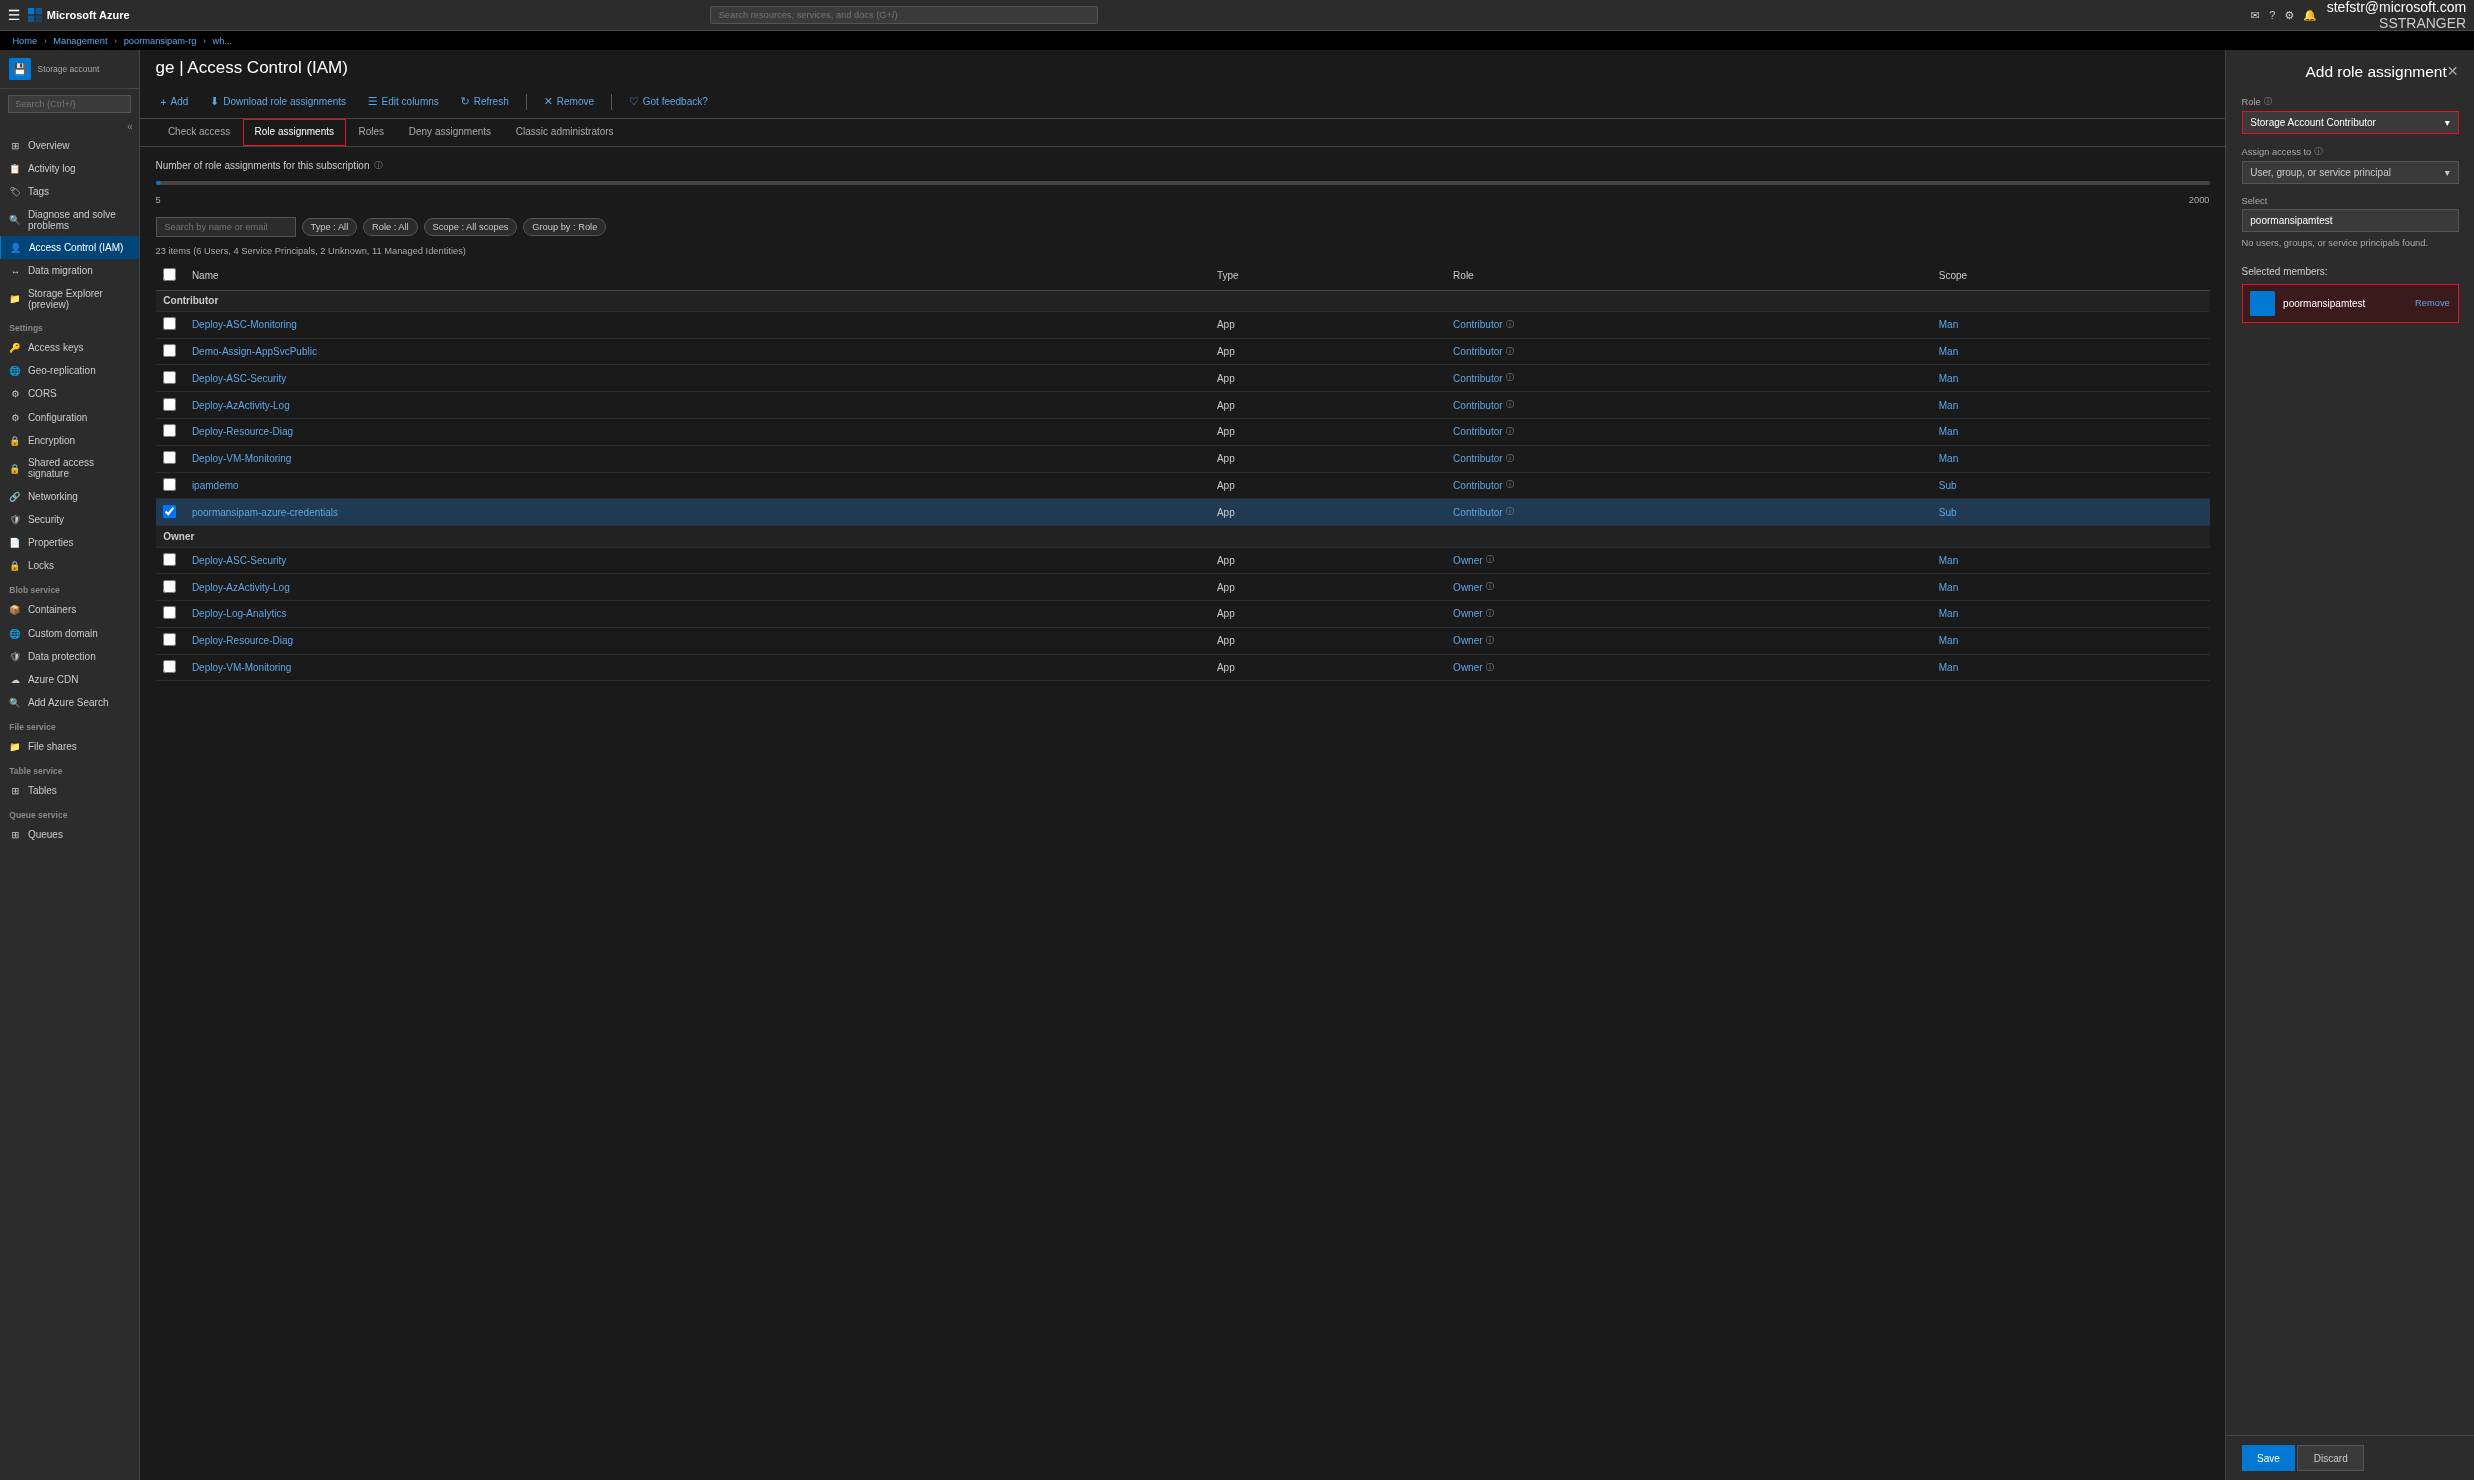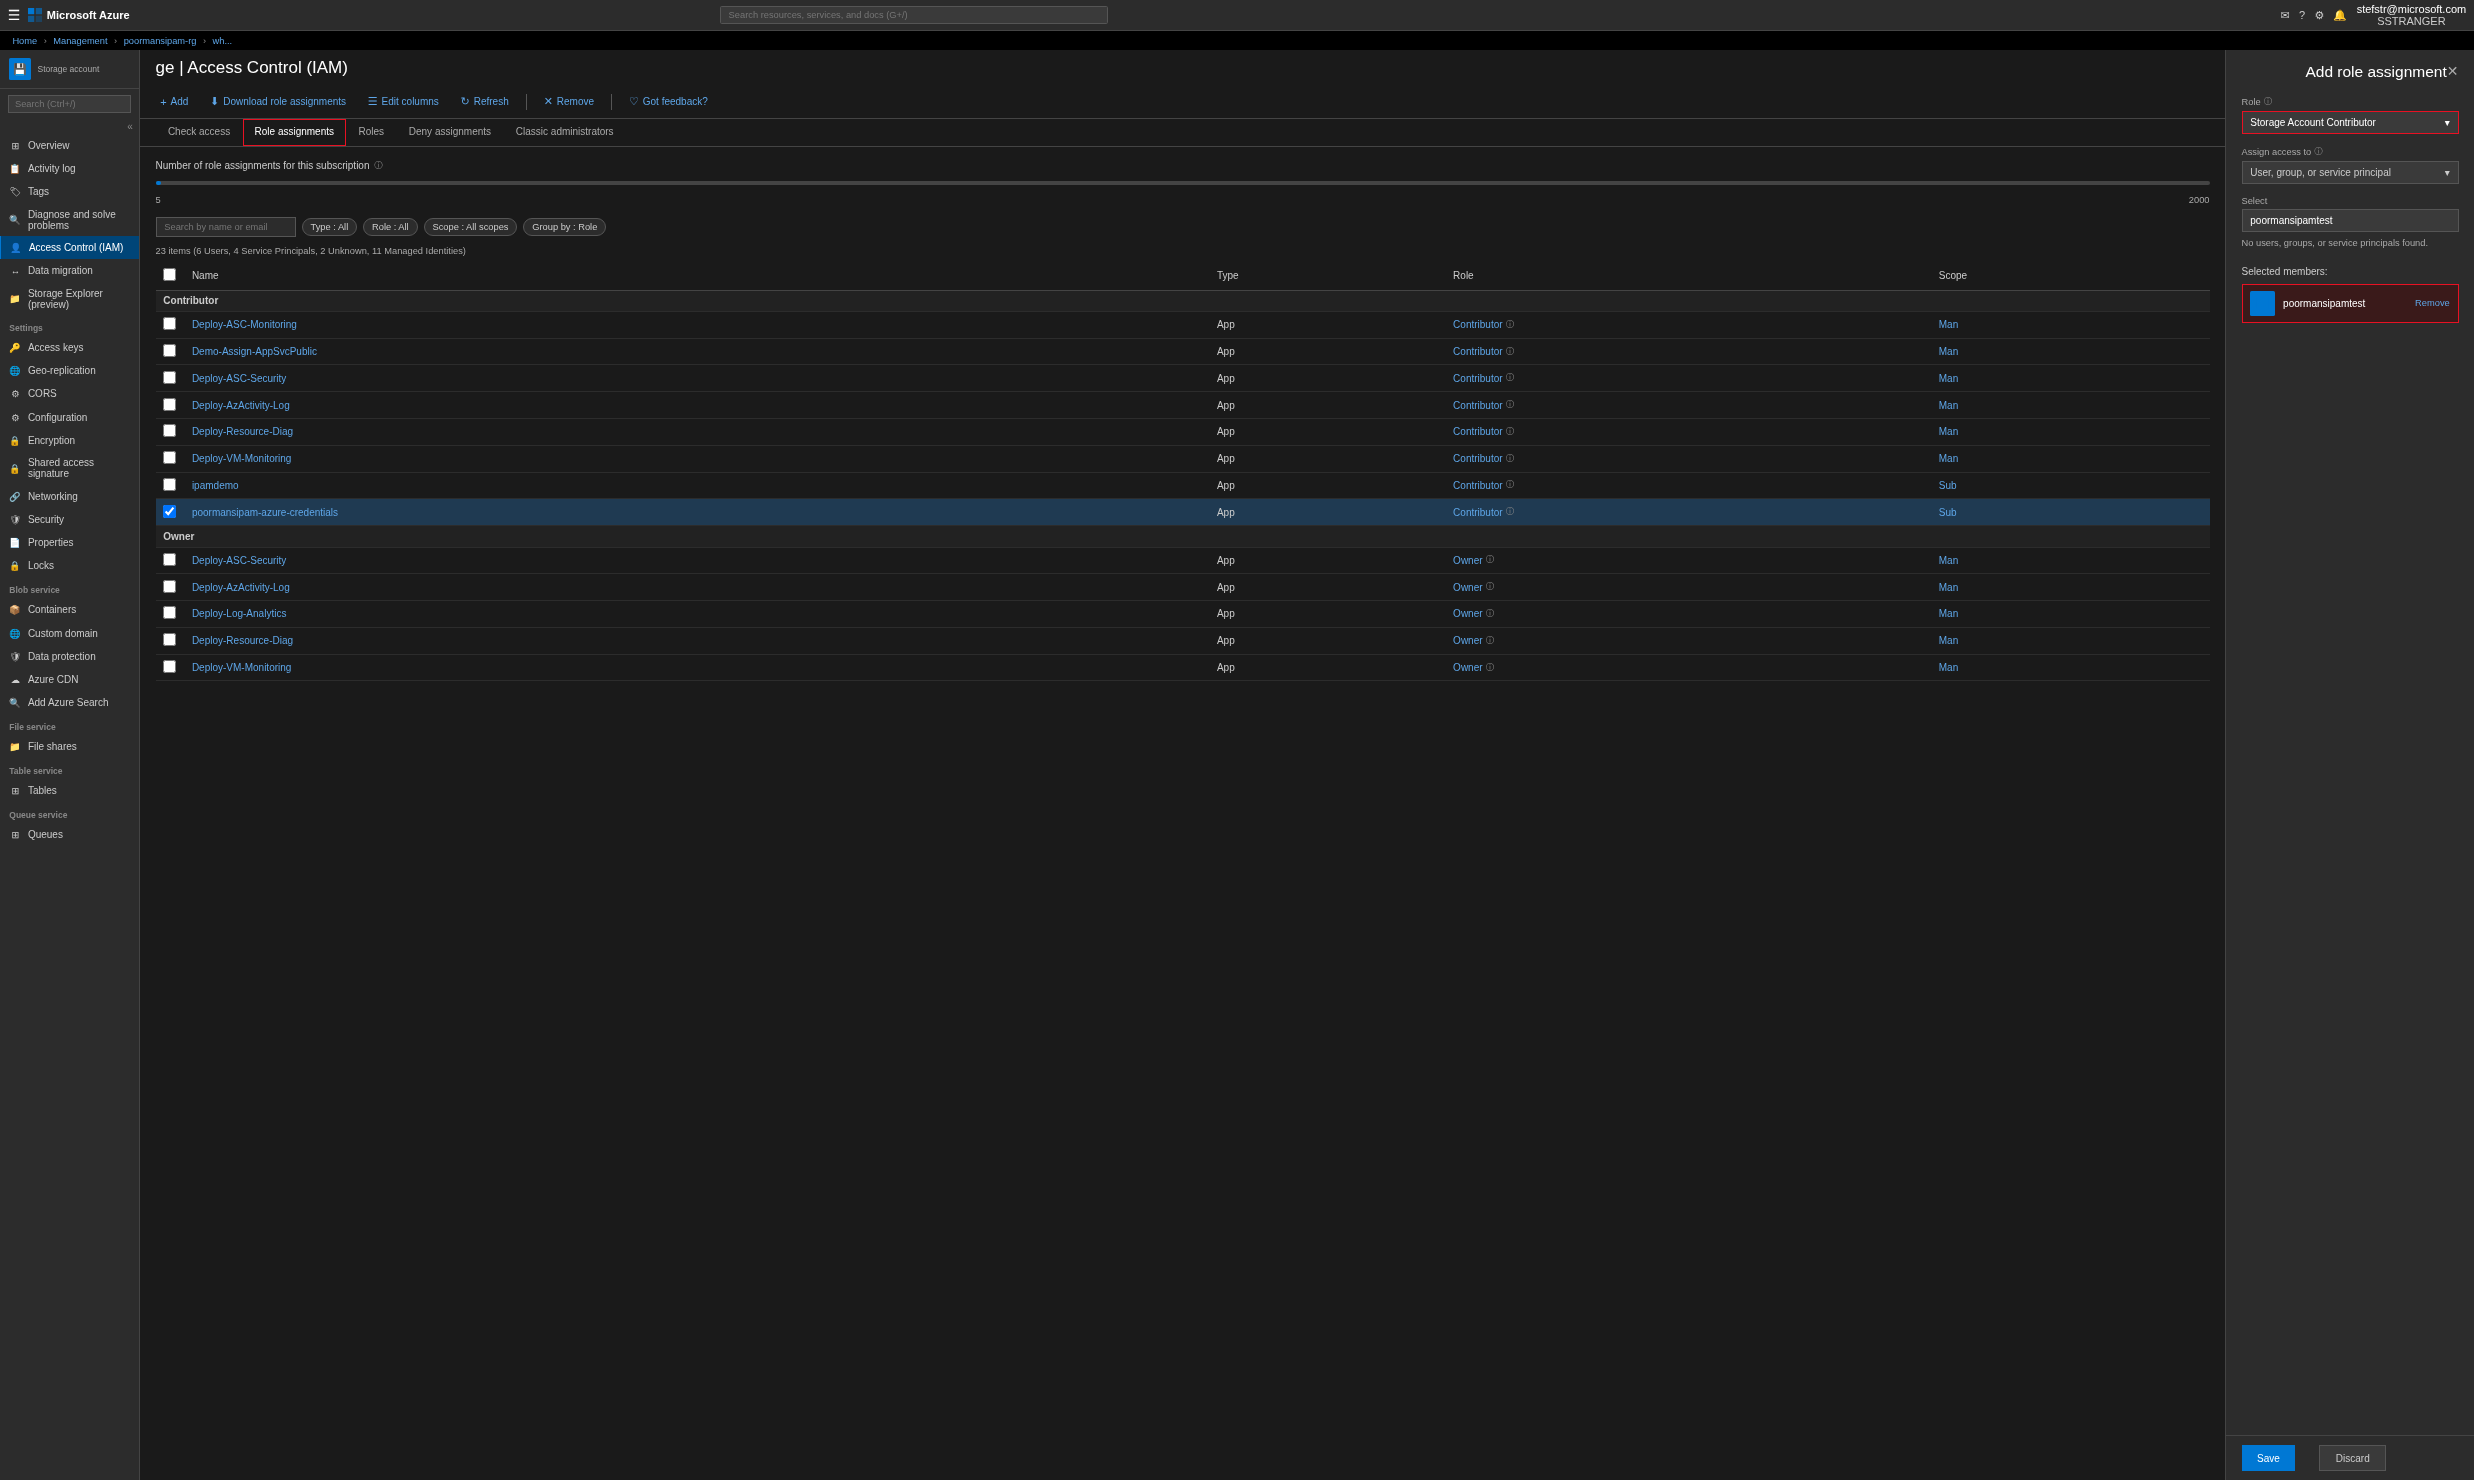--- a/index.html
+++ b/index.html
@@ -4,21 +4,21 @@
   <style>
     * { box-sizing: border-box; margin: 0; padding: 0; }
     body { font-family: 'Segoe UI', sans-serif; font-size: 10px; background: #1a1a1a; color: #ccc; display: flex; flex-direction: column; height: 100vh; overflow: hidden; }
 
     
     .topbar { background: #2c2c2c; height: 31px; display: flex; align-items: center; padding: 0 7.8px; gap: 7.8px; flex-shrink: 0; border-bottom: 0.8px solid #444; }
     .topbar-logo { color: #fff; font-weight: 600; font-size: 11px; display: flex; align-items: center; gap: 4.7px; }
     .topbar-search { flex: 1; max-width: 388px; margin: 0 auto; }
     .topbar-search input { width: 100%; background: #3a3a3a; border: 0.8px solid #555; color: #ccc; padding: 3.1px 7.8px; font-size: 9.3px; border-radius: 1.6px; }
     .topbar-icons { margin-left: auto; display: flex; align-items: center; gap: 9.3px; color: #ccc; font-size: 11px; }
-    .topbar-user { font-size: 11px; color: #ccc; text-align: center; }
+    .topbar-user { font-size: 14px; color: #ccc; text-align: right; }
     .topbar-user div:first-child { color: #fff; }
     .hamburger { color: #fff; font-size: 14px; cursor: pointer; }
 
     
     .breadcrumb { background: #000000; padding: 4.7px 12.4px; font-size: 9.3px; color: #888; flex-shrink: 0; }
     .breadcrumb a { color: #5ea6e8; text-decoration: none; }
     .breadcrumb span { margin: 0 3.9px; }
 
     
     .main-layout { display: flex; flex: 1; overflow: hidden; }
@@ -97,21 +97,21 @@
     .rp-select-normal { width: 100%; background: #3a3a3a; border: 0.8px solid #555; color: #ccc; padding: 4.7px 7.8px; font-size: 10px; display: flex; justify-content: space-between; align-items: center; cursor: pointer; }
     .rp-input { width: 100%; background: #3a3a3a; border: 0.8px solid #555; color: #fff; padding: 4.7px 7.8px; font-size: 10px; }
     .rp-no-result { font-size: 9.3px; color: #aaa; padding: 6.2px 0; }
     .rp-selected-section { margin-top: 12.4px; }
     .rp-selected-label { font-size: 10px; color: #ccc; margin-bottom: 6.2px; }
     .rp-selected-item { display: flex; align-items: center; gap: 7.8px; padding: 6.2px 7.8px; border: 0.8px solid #e81123; background: #3a1a1a; justify-content: space-between; }
     .rp-selected-item-info { display: flex; align-items: center; gap: 7.8px; }
     .rp-avatar { width: 25px; height: 25px; background: #0078d4; border-radius: 1.6px; display: flex; align-items: center; justify-content: center; color: #fff; font-size: 11px; }
     .rp-selected-name { color: #fff; font-size: 10px; }
     .rp-remove-link { color: #5ea6e8; cursor: pointer; font-size: 9.3px; }
-    .rp-footer { padding: 9.3px 15.5px; display: flex; gap: 24px; border-top: 0.8px solid #444; }
+    .rp-footer { padding: 9.3px 15.5px; display: flex; gap: 2px; border-top: 0.8px solid #444; }
     .btn-save { background: #0078d4; color: #fff; border: none; padding: 6.2px 15.5px; cursor: pointer; font-size: 10px; }
     .btn-discard { background: #3a3a3a; color: #ccc; border: 0.8px solid #555; padding: 6.2px 15.5px; cursor: pointer; font-size: 10px; }
 
     
     ::-webkit-scrollbar { width: 4.7px; height: 4.7px; }
     ::-webkit-scrollbar-track { background: #1a1a1a; }
     ::-webkit-scrollbar-thumb { background: #555; border-radius: 2.3px; }
   </style>
 </head>
 <body>

